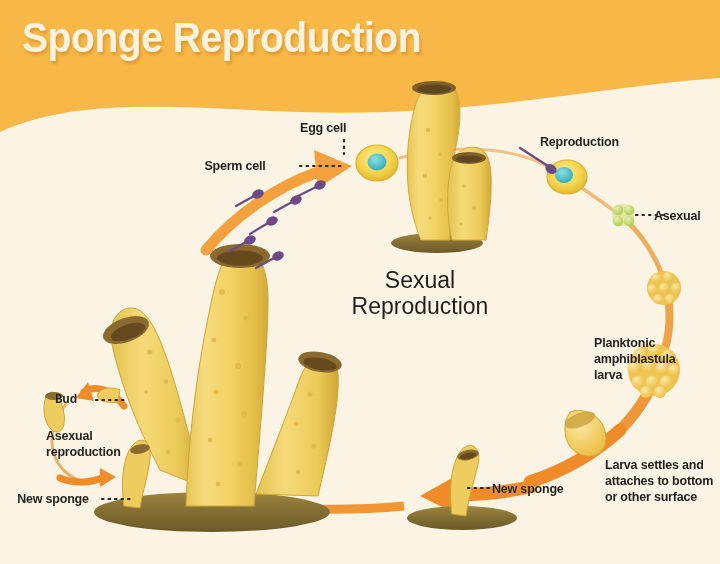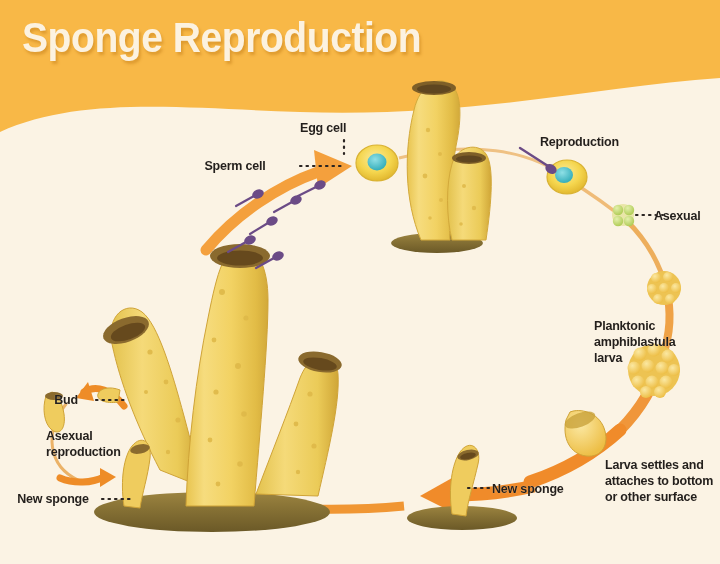--- a/index.html
+++ b/index.html
@@ -310,39 +310,41 @@
         <path d="M636,215 L666,215"></path>
         <path d="M468,488 L494,488"></path>
         <path d="M96,400 L124,400"></path>
         <path d="M102,499 L132,499"></path>
       </g>
     </g>
   </svg>
 
   <div id="title">Sponge Reproduction</div>
 
+  <div id="sexual-title">Sexual
+Reproduction</div>
 
   <div class="lbl r" style="left:170px; top:158px; width:130px;">Sperm cell</div>
 
   <div class="lbl c" style="left:300px; top:120px; width:88px;">Egg cell</div>
 
   <div class="lbl" style="left:540px; top:134px;">Reproduction</div>
 
   <div class="lbl" style="left:654px; top:208px;">Asexual</div>
 
-  <div class="lbl" style="left:594px; top:318px; width:90px;">Planktonic
+  <div class="lbl" style="left:594px; top:335px; width:90px;">Planktonic
 amphiblastula
 larva</div>
 
   <div class="lbl" style="left:605px; top:457px; width:112px;">Larva settles and
 attaches to bottom
 or other surface</div>
 
   <div class="lbl" style="left:492px; top:481px;">New sponge</div>
 
-  <div class="lbl r" style="left:40px; top:392px; width:52px;">Bud</div>
+  <div class="lbl r" style="left:40px; top:392px; width:52px;font-family:Liberation Mono, monospace;">Bud</div>
 
   <div class="lbl" style="left:46px; top:428px; width:92px;">Asexual
 reproduction</div>
 
   <div class="lbl r" style="left:6px; top:491px; width:94px;">New sponge</div>
 
 </div>
 
 </body></html>

